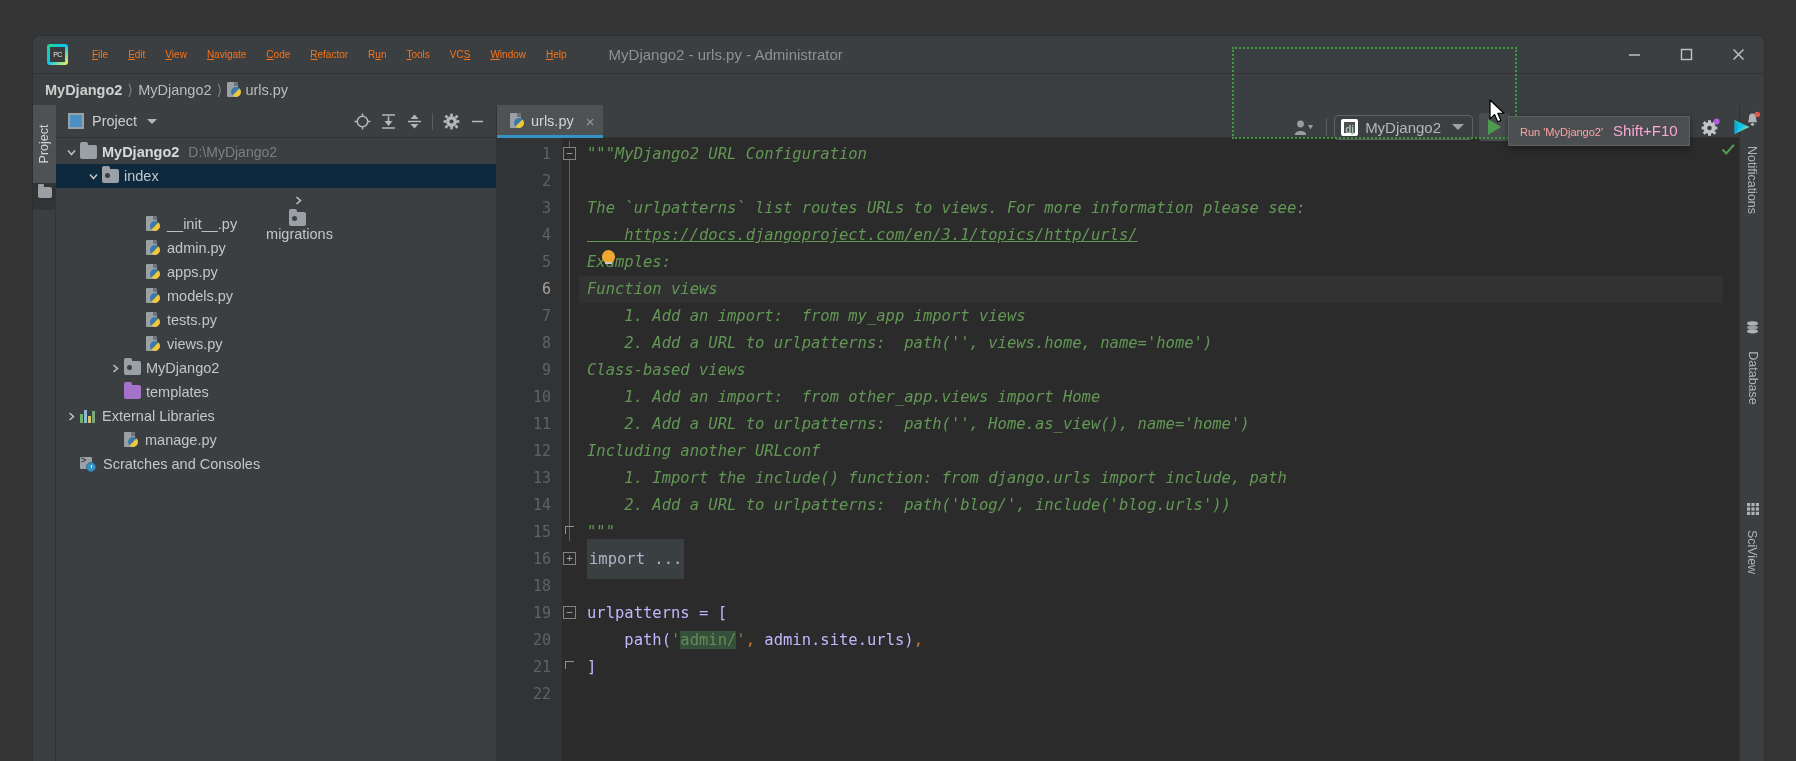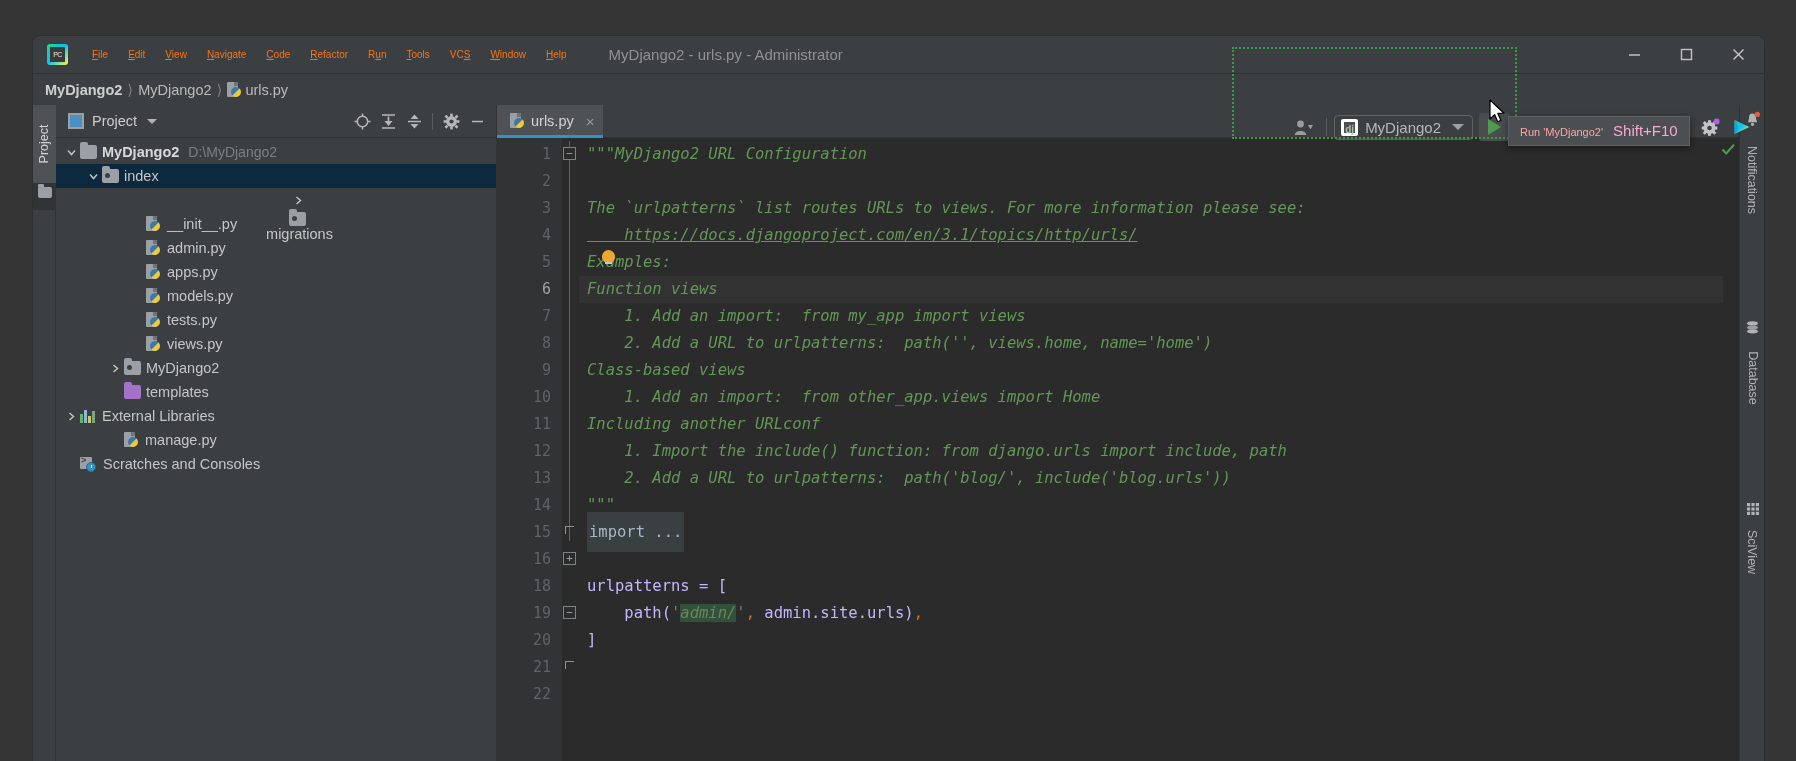--- a/index.html
+++ b/index.html
@@ -386,21 +386,20 @@
   .str { color: #6a8759; }
   .plain { color: #c4b5fd; }
   .folded {
     background: #3a3f41;
     color: #a9b7c6;
     padding: 11px 2px;
   }
   .strhl {
     background: #32503a;
     color: #6a8759;
-    font-style: italic;
   }
   .bulb {
     display: inline-block;
     position: relative;
     width: 0; height: 0;
     vertical-align: middle;
   }
   .bulb i {
     position: absolute;
     left: -7px; top: -13px;
@@ -983,20 +982,21 @@
             <div class="cline"><span class="doc">"""MyDjango2 URL Configuration</span></div>
             <div class="cline"><span class="doc"></span></div>
             <div class="cline"><span class="doc">The `urlpatterns` list routes URLs to views. For more information please see:</span></div>
             <div class="cline"><span class="doclink">    https://docs.djangoproject.com/en/3.1/topics/http/urls/</span></div>
             <div class="cline"><span class="doc">Examples:</span><span class="bulb" style="margin-left:-62px;"><i></i></span></div>
             <div class="cline cur"><span class="doc">Function views</span></div>
             <div class="cline"><span class="doc">    1. Add an import:  from my_app import views</span></div>
             <div class="cline"><span class="doc">    2. Add a URL to urlpatterns:  path('', views.home, name='home')</span></div>
             <div class="cline"><span class="doc">Class-based views</span></div>
             <div class="cline"><span class="doc">    1. Add an import:  from other_app.views import Home</span></div>
+            <div class="cline"><span class="doc">    2. Add a URL to urlpatterns:  path('', Home.as_view(), name='home')</span></div>
             <div class="cline"><span class="doc">Including another URLconf</span></div>
             <div class="cline"><span class="doc">    1. Import the include() function: from django.urls import include, path</span></div>
             <div class="cline"><span class="doc">    2. Add a URL to urlpatterns:  path('blog/', include('blog.urls'))</span></div>
             <div class="cline"><span class="doc">"""</span></div>
             <div class="cline"><span class="folded">import ...</span></div>
             <div class="cline"><span class="plain"></span></div>
             <div class="cline"><span class="plain">urlpatterns = [</span></div>
             <div class="cline"><span class="plain">    path(</span><span class="str">'</span><span class="strhl">admin/</span><span class="str">'</span><span class="kw">,</span><span class="plain"> admin.site.urls)</span><span class="kw">,</span></div>
             <div class="cline"><span class="plain">]</span></div>
             <div class="cline"><span class="plain"></span></div>

